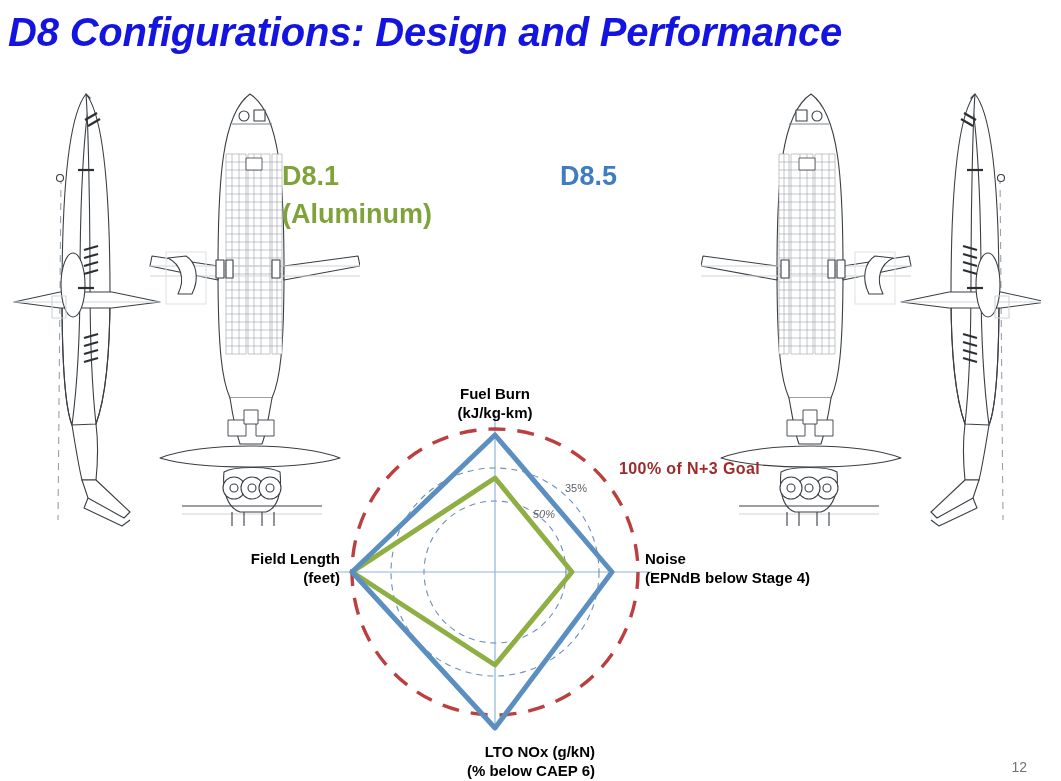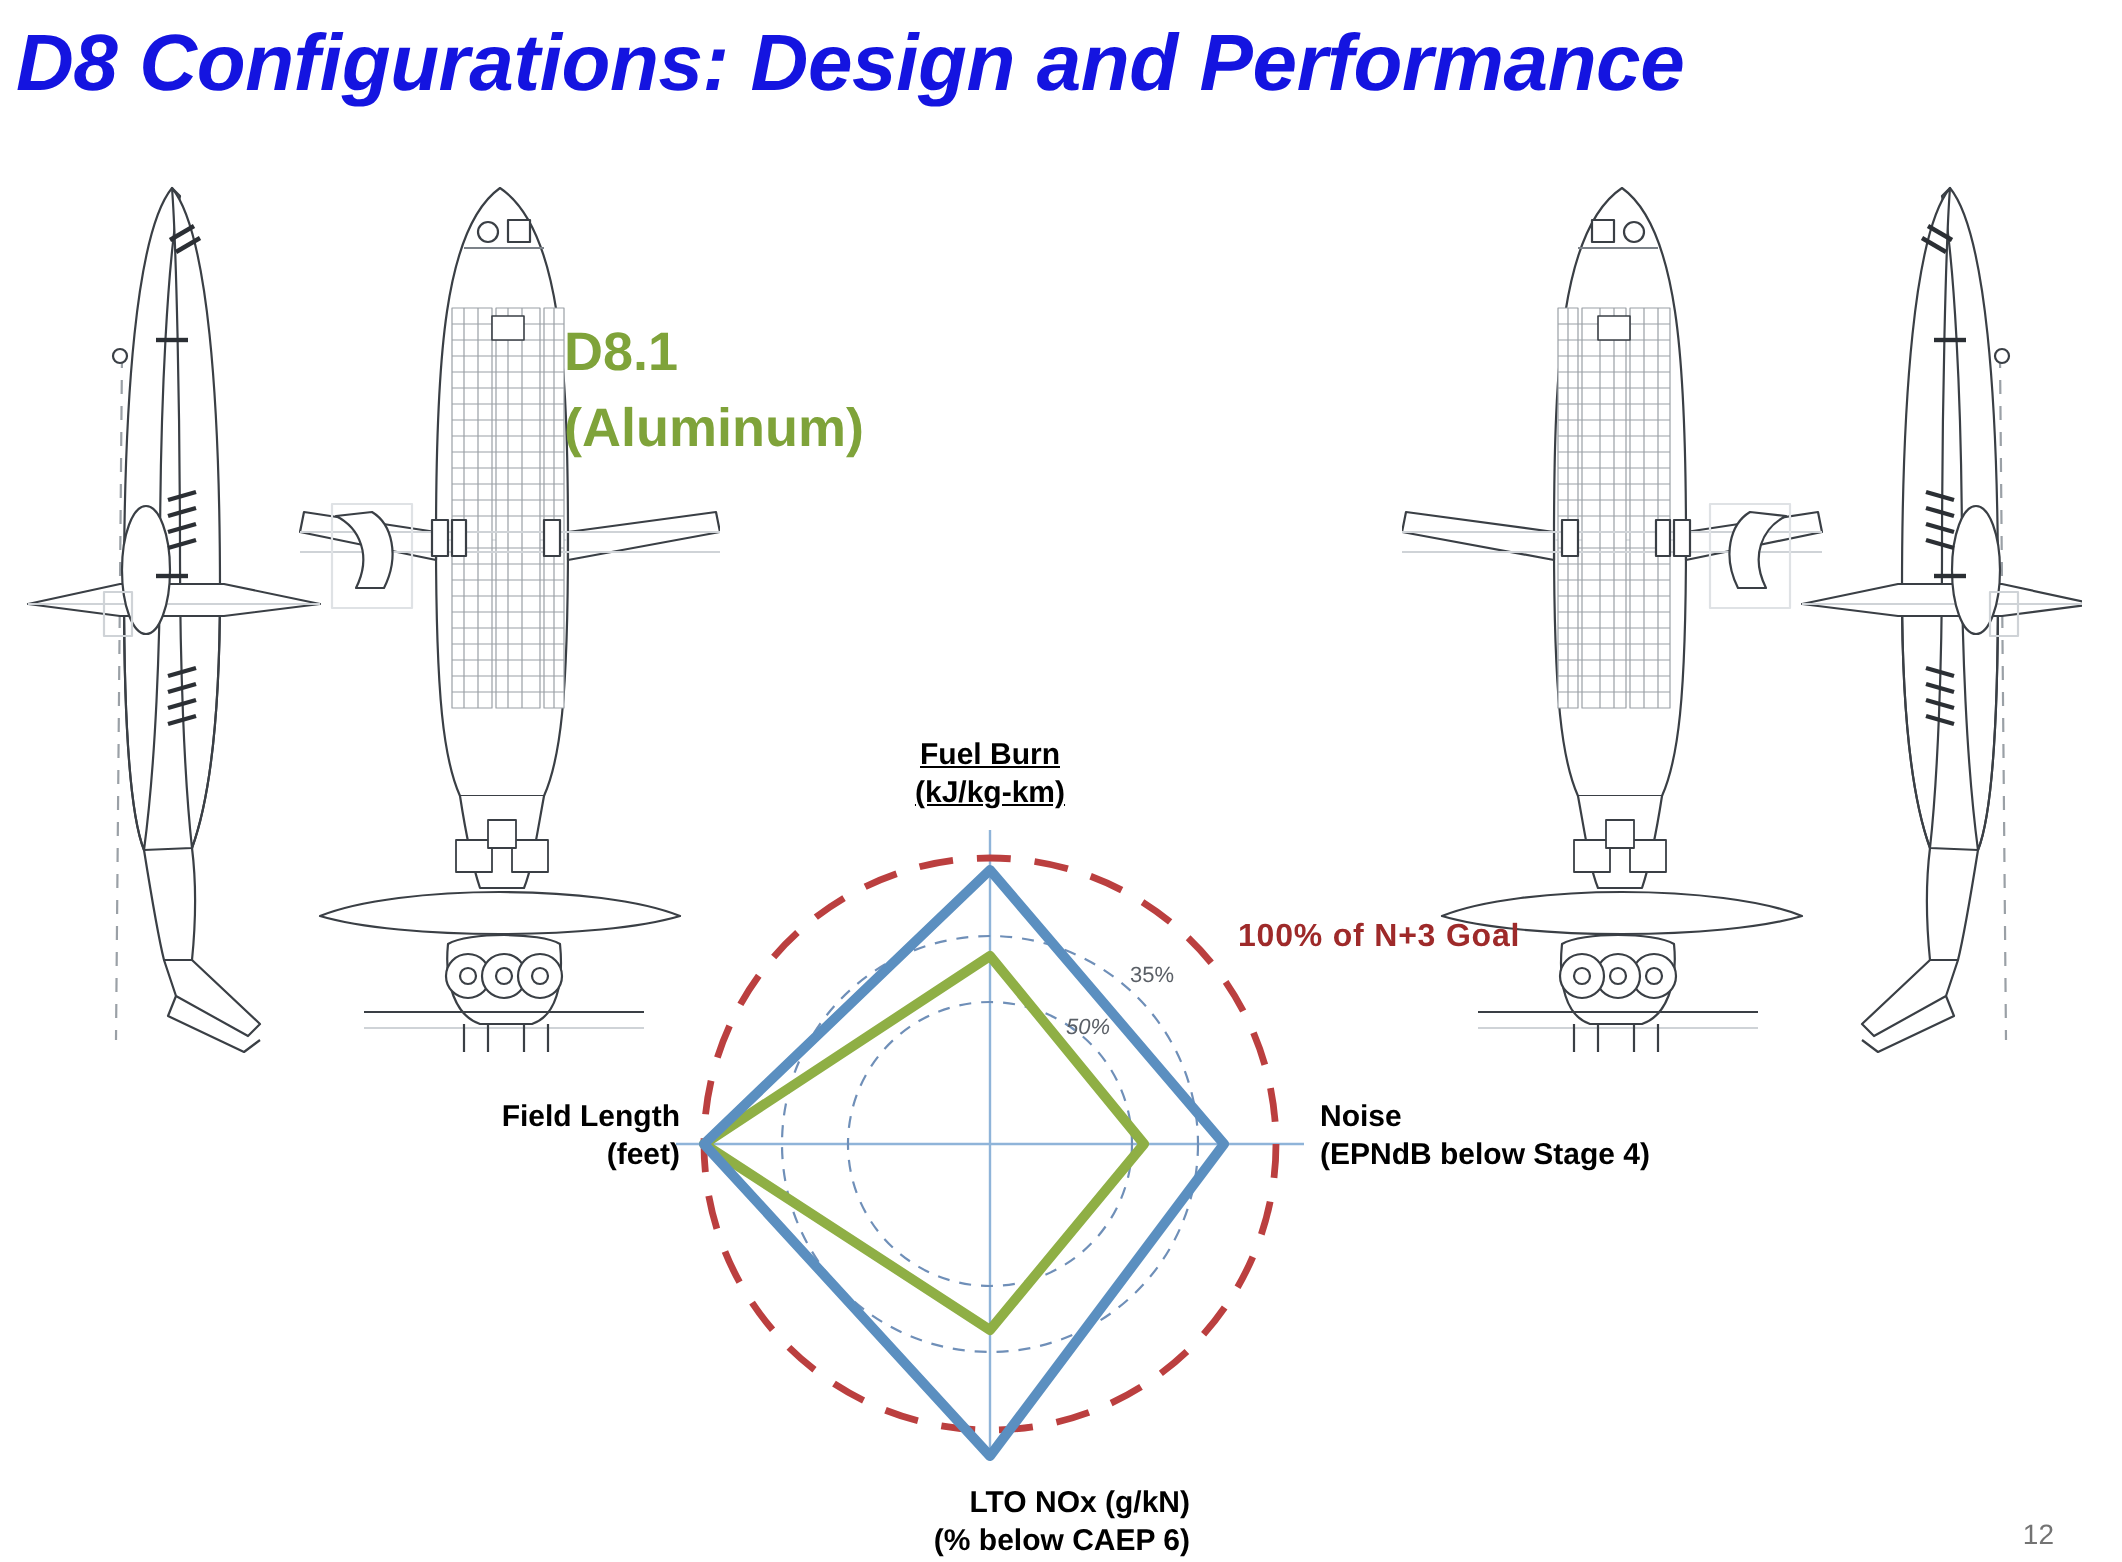--- a/index.html
+++ b/index.html
@@ -75,28 +75,26 @@
   .radar-label {
     position: absolute;
     font-family: "Liberation Sans", sans-serif;
     font-weight: bold;
     font-size: 15px;
     line-height: 19px;
     color: #000000;
     white-space: nowrap;
   }
   #label-fuelburn {
-    left: 420px; top: 368px; width: 150px;
+    left: 420px; top: 384px; width: 150px;
     text-align: center;
-    text-decoration: underline;
   }
   #label-noise {
     left: 645px; top: 549px;
     text-align: left;
-    margin-left: 15px;
   }
   #label-fieldlength {
     left: 180px; top: 549px; width: 160px;
     text-align: right;
   }
   #label-lto {
     left: 395px; top: 742px; width: 200px;
     text-align: right;
   }
   #label-goal {
@@ -319,20 +317,21 @@
       </g>
     </g>
   </svg>
 
   <div class="config-caption" id="caption-left">
     <span class="cap-line">D8.1</span>
     <span class="cap-line">(Aluminum)</span>
   </div>
 
   <div class="config-caption" id="caption-right">
+    <span class="cap-line">D8.5</span>
   </div>
 
   <svg id="radar-chart" viewBox="0 0 610 411">
 
     <g stroke="#8fb4d9" stroke-width="1.2" fill="none">
       <line x1="270" y1="45" x2="270" y2="360"></line>
       <line x1="113" y1="202" x2="427" y2="202"></line>
     </g>
 
     <g fill="none" stroke="#6f8fb8" stroke-width="1.1" stroke-dasharray="6 5">

